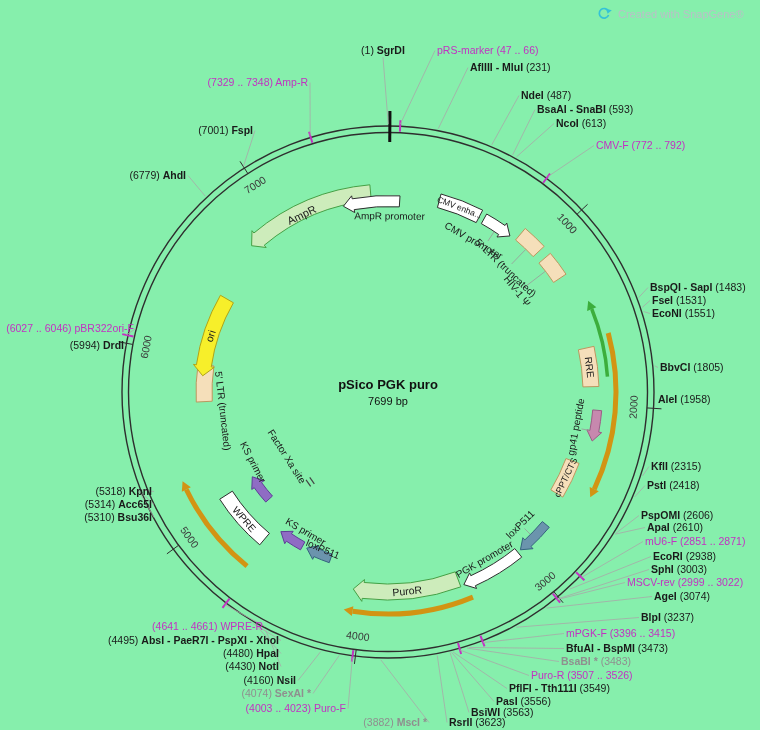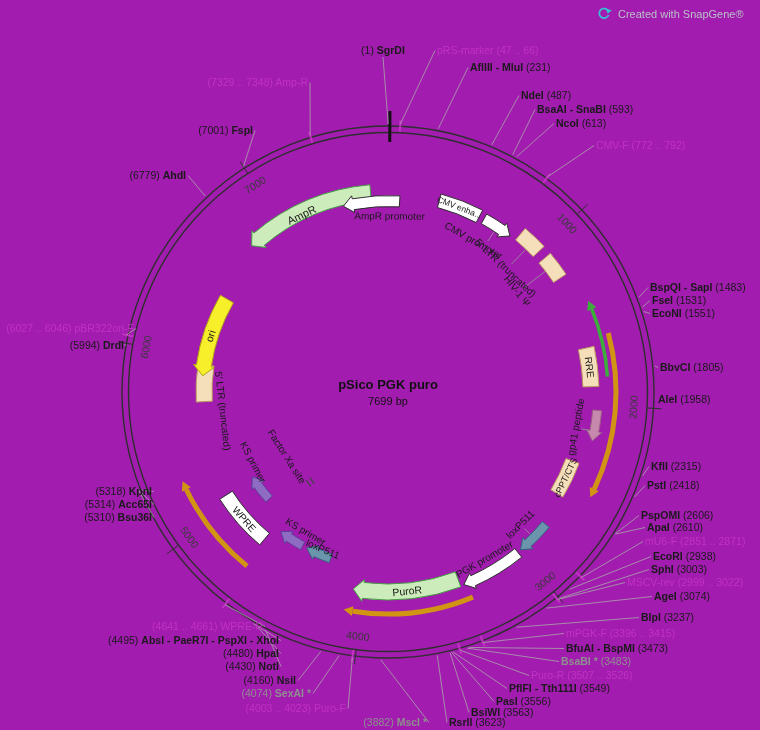--- a/index.html
+++ b/index.html
@@ -1,16 +1,16 @@
 <!DOCTYPE html>
 <html><head>
 <meta charset="utf-8">
 <style>
   html,body{margin:0;padding:0;background:#ffffff}
-  .page{width:760px;height:730px;position:relative;overflow:hidden;background:#a21caf;
+  .page{width:760px;height:730px;position:relative;overflow:hidden;background:#86efac;
         font-family:"Liberation Sans","DejaVu Sans",sans-serif}
   svg{font-family:"Liberation Sans","DejaVu Sans",sans-serif}
   #title{font-weight:bold;font-size:13px;text-anchor:middle;fill:#111}
   #size{font-size:11px;text-anchor:middle;fill:#111}
   #wm-text{font-size:11px;fill:#b9c0c7}
 </style>
 </head>
 <body>
 
 <div class="page">

